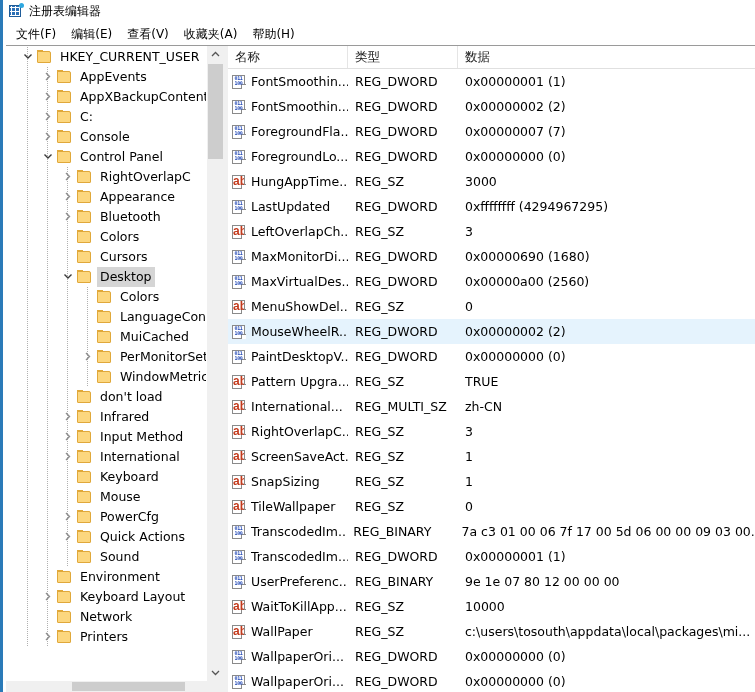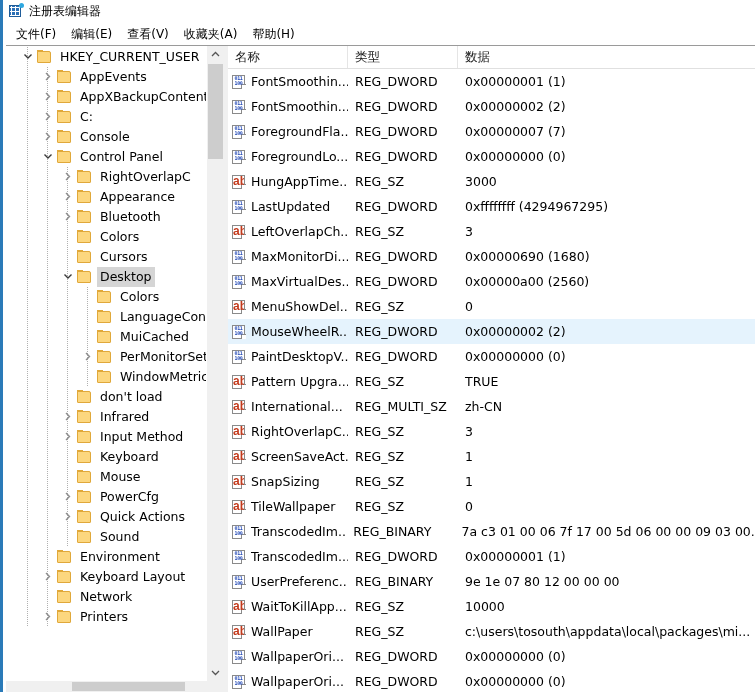--- a/index.html
+++ b/index.html
@@ -616,20 +616,36 @@
               <div class="tw">
                 <svg width="10" height="9" viewBox="0 0 10 9">
                   <path d="M3 1 L6.5 4.5 L3 8" stroke="#8d8d8d" stroke-width="1.4" fill="none"></path>
                 </svg>
               </div>
               <div class="tree-folder">
                 <div class="f-tab"></div>
                 <div class="f-back"></div>
               </div>
               <div class="tree-label">Input Method</div>
+            </div>
+            <div class="tree-row">
+              <div class="dotline-v" style="left: 21px;"></div>
+              <div class="dotline-v" style="left: 41px;"></div>
+              <div class="dotline-v" style="left: 61px;"></div>
+              <div class="tree-indent" style="width: 54px;"></div>
+              <div class="tw">
+                <svg width="10" height="9" viewBox="0 0 10 9">
+                  <path d="M3 1 L6.5 4.5 L3 8" stroke="#8d8d8d" stroke-width="1.4" fill="none"></path>
+                </svg>
+              </div>
+              <div class="tree-folder">
+                <div class="f-tab"></div>
+                <div class="f-back"></div>
+              </div>
+              <div class="tree-label">International</div>
             </div>
             <div class="tree-row">
               <div class="dotline-v" style="left: 21px;"></div>
               <div class="dotline-v" style="left: 41px;"></div>
               <div class="dotline-v" style="left: 61px;"></div>
               <div class="tree-indent" style="width: 54px;"></div>
               <div class="tw"></div>
               <div class="tree-folder">
                 <div class="f-tab"></div>
                 <div class="f-back"></div>

